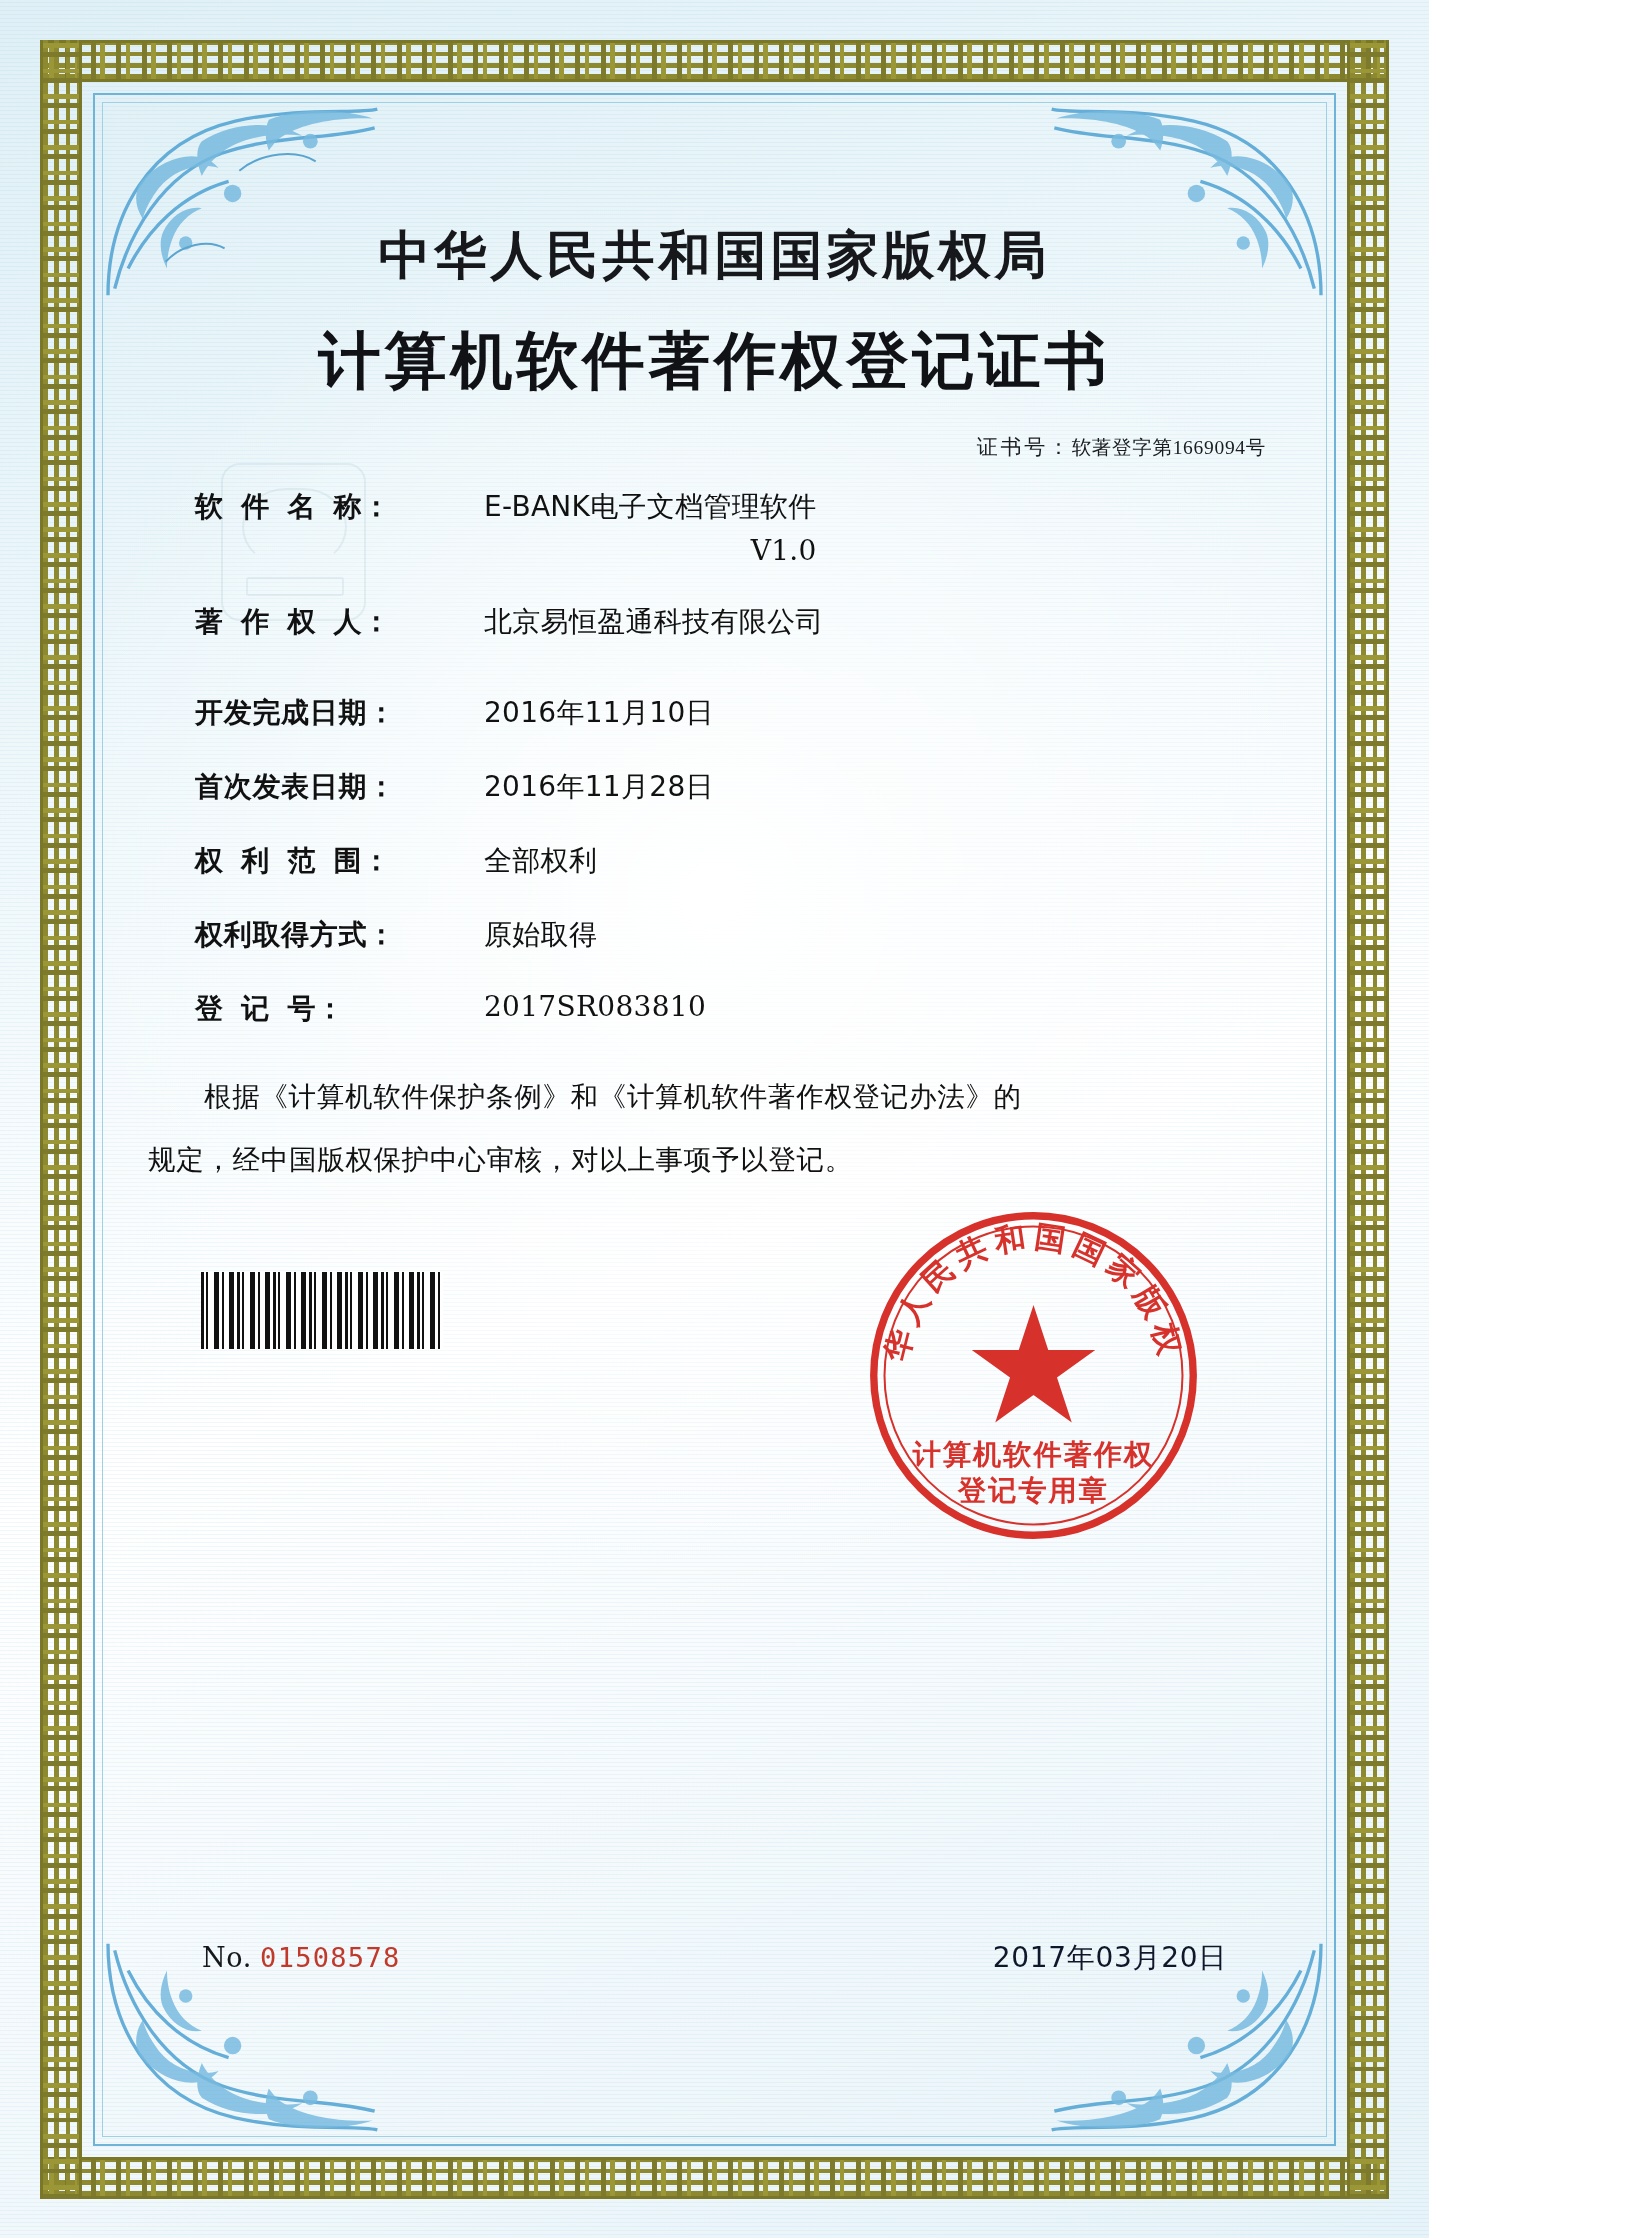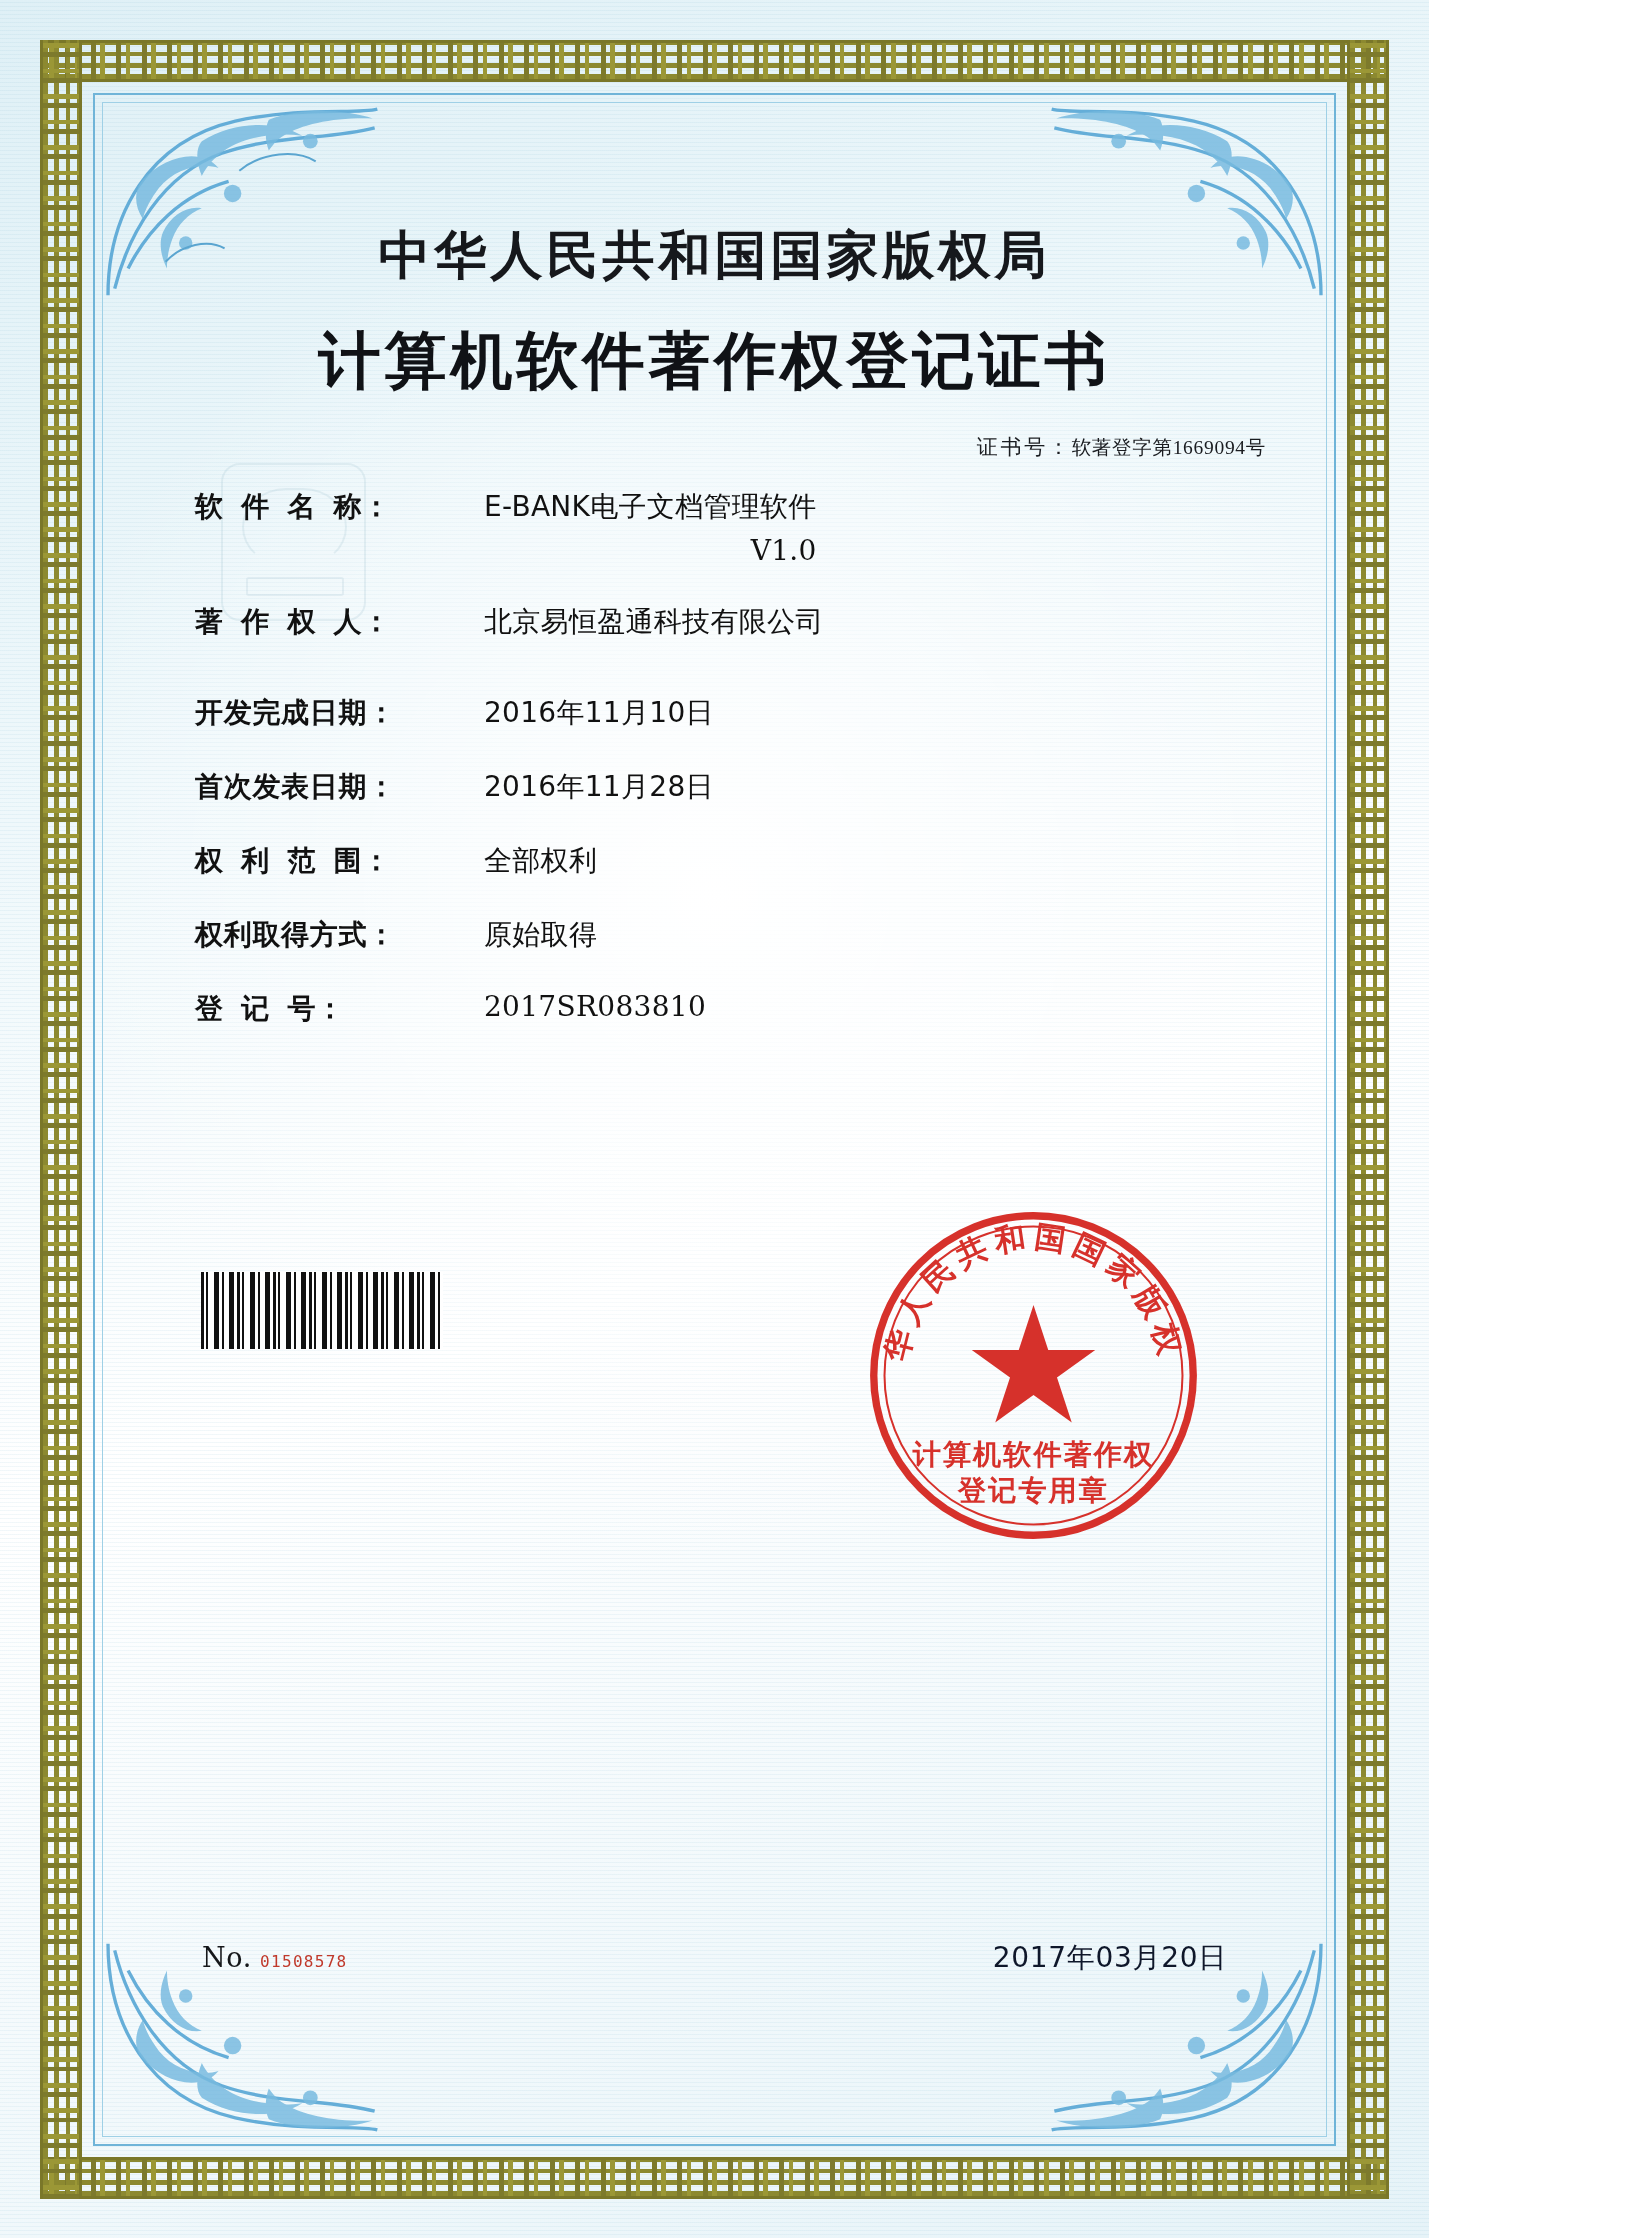--- a/index.html
+++ b/index.html
@@ -228,21 +228,21 @@
   }
   .serial {
     font-size: 27px;
     color: #15171a;
     font-family: "DejaVu Serif", "Liberation Serif", serif;
     letter-spacing: 0.7px;
   }
   .serial .num {
     color: #c0392b;
     font-family: "DejaVu Sans Mono", "Liberation Mono", monospace;
-    font-size: 16px;
+    font-size: 27px;
     letter-spacing: 1.3px;
     margin-left: 8px;
   }
   .issue-date {
     font-size: 28px;
     color: #0f172a;
     font-family: "DejaVu Sans", "Liberation Sans", sans-serif;
     letter-spacing: 0.7px;
   }
 
@@ -434,20 +434,24 @@
 
       <div class="field-row">
         <div class="field-label">
           <span>登 记 号</span><span>：</span>
         </div>
         <div class="field-value mono-ish">2017SR083810</div>
       </div>
 
     </div>
 
+    <div class="statement">
+      <span class="p1">根据《计算机软件保护条例》和《计算机软件著作权登记办法》的</span>
+      <span class="p2">规定，经中国版权保护中心审核，对以上事项予以登记。</span>
+    </div>
 
   </div>
 
   <div class="barcode">
     <div class="bars"></div>
   </div>
 
   <div class="seal">
     <svg viewBox="0 0 520 520" xmlns="http://www.w3.org/2000/svg">
       <defs>

